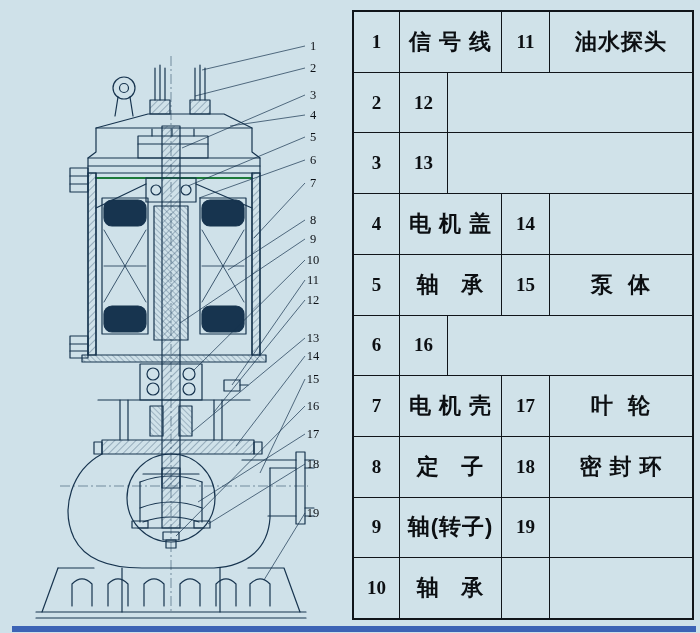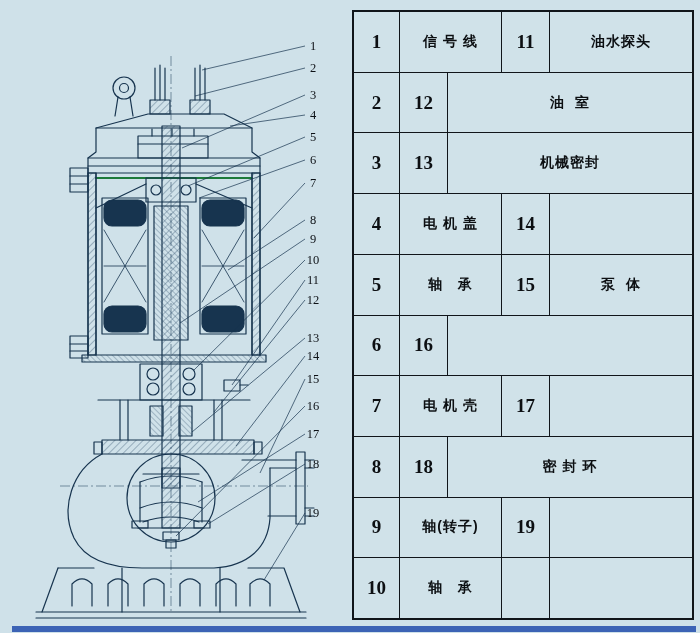--- a/index.html
+++ b/index.html
@@ -22,21 +22,21 @@
   .tr:last-child { border-bottom:none; }
   .td {
     display:flex; align-items:center; justify-content:center;
     border-right:1.6px solid #10151a; color:#0c0f12; box-sizing:border-box;
   }
   .td.c-n1 { width:46px; flex:none; }
   .td.c-t1 { width:102px; flex:none; }
   .td.c-n2 { width:48px; flex:none; }
   .td.c-t2 { flex:1 1 0; border-right:none; }
   .td.num  { font-family:"Liberation Serif","DejaVu Serif",serif; font-weight:700; font-size:19px; }
-  .td.name { font-weight:700; font-size:14px; white-space:pre; letter-spacing:1px; }
+  .td.name { font-weight:700; font-size:22px; white-space:pre; letter-spacing:1px; }
   .bottom-strip { position:absolute; left:12px; right:4px; bottom:1px; height:6px; background:#3c63b5; }
   .part-label { font:12.5px "Liberation Serif","DejaVu Serif",serif; fill:#0d1116; }
 </style>
 </head>
 <body>
 
 <div class="canvas">
 
   <div class="diagram-area">
     <svg viewBox="0 0 345 613" width="345" height="613" xmlns="http://www.w3.org/2000/svg">
@@ -263,49 +263,49 @@
   <div class="parts-table">
     <div class="tr">
       <div class="td num c-n1">1</div>
       <div class="td name c-t1">信 号 线</div>
       <div class="td num c-n2">11</div>
       <div class="td name c-t2">油水探头</div>
     </div>
     <div class="tr">
       <div class="td num c-n1">2</div>
       <div class="td num c-n2">12</div>
-      <div class="td name c-t2">油  室</div>
     </div>
     <div class="tr">
       <div class="td num c-n1">3</div>
       <div class="td num c-n2">13</div>
-      <div class="td name c-t2">机械密封</div>
     </div>
     <div class="tr">
       <div class="td num c-n1">4</div>
       <div class="td name c-t1">电 机 盖</div>
       <div class="td num c-n2">14</div>
     </div>
     <div class="tr">
       <div class="td num c-n1">5</div>
       <div class="td name c-t1">轴   承</div>
       <div class="td num c-n2">15</div>
       <div class="td name c-t2">泵  体</div>
     </div>
     <div class="tr">
       <div class="td num c-n1">6</div>
       <div class="td num c-n2">16</div>
     </div>
     <div class="tr">
       <div class="td num c-n1">7</div>
       <div class="td name c-t1">电 机 壳</div>
       <div class="td num c-n2">17</div>
+      <div class="td name c-t2">叶  轮</div>
     </div>
     <div class="tr">
       <div class="td num c-n1">8</div>
+      <div class="td name c-t1">定   子</div>
       <div class="td num c-n2">18</div>
       <div class="td name c-t2">密 封 环</div>
     </div>
     <div class="tr">
       <div class="td num c-n1">9</div>
       <div class="td name c-t1">轴(转子)</div>
       <div class="td num c-n2">19</div>
     </div>
     <div class="tr">
       <div class="td num c-n1">10</div>

